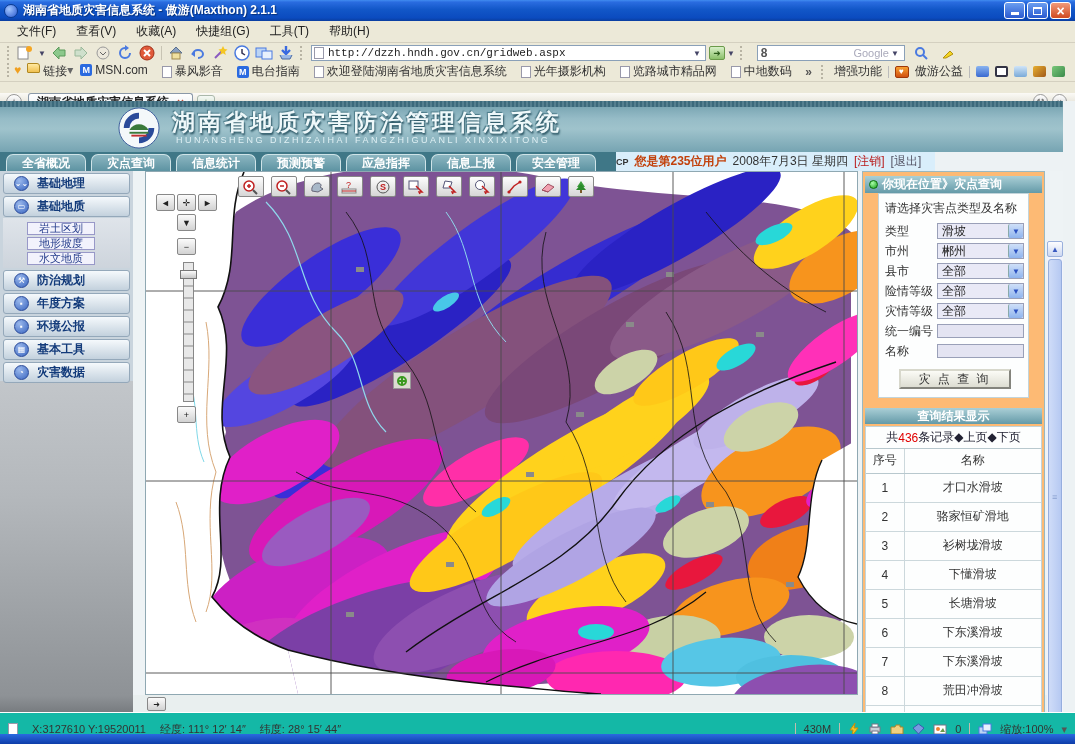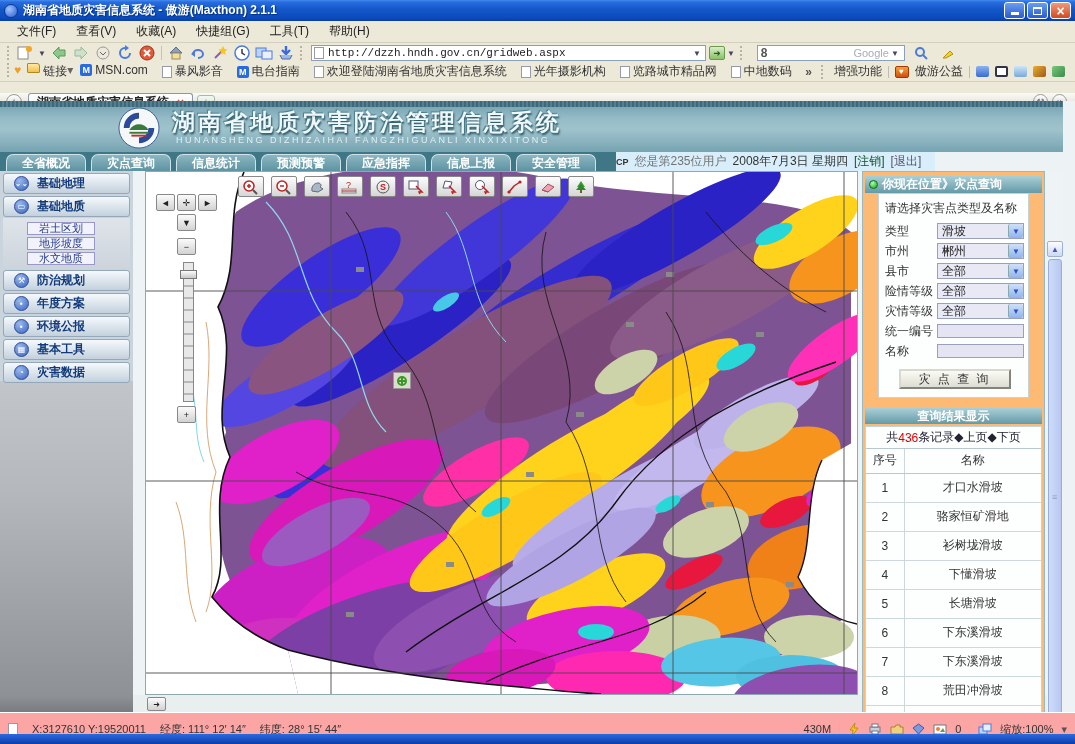--- a/index.html
+++ b/index.html
@@ -101,22 +101,22 @@
 
   
   .nav-row { position:absolute; left:0; top:51px; width:926px; height:19px; background:#3f7787; display:flex;gap:20px; }
   .nav-tabs { display:flex; align-items:flex-end; padding-left:6px; gap:5px; }
   .nav-tab { height:17px; min-width:80px; padding:0 10px; border-radius:7px 7px 0 0;
     background:linear-gradient(180deg,#8cb6c1,#5d93a2); border:1px solid #cfe4e8; border-bottom:none;
     color:#fff; font-weight:bold; font-size:12px; display:flex; align-items:center; justify-content:center; white-space:nowrap; }
   .user-bar { flex:1; background:#d9eefb; display:flex; align-items:center; justify-content:flex-end;
     padding-right:14px; gap:6px; font-size:12px; color:#333; white-space:nowrap; }
   .badge-cp { font-size:9px; font-weight:bold; color:#333; }
-  .visitor { color:#737373; font-weight:normal; }
-  .logout { color:#14532d; }
+  .visitor { color:#c2410c; font-weight:bold; }
+  .logout { color:#b91c1c; }
   .exit { color:#556; }
 
   
   .main { position:absolute; left:0; top:70px; width:1063px; height:541px; background:#eef3f5; }
 
   
   .sidebar { position:absolute; left:0; top:0; width:133px; height:541px;
     background:linear-gradient(180deg,#c9d4dd 0 210px,#c2c6ca 210px,#b4b8bc 60%,#8e9296 97%,#787c80 100%); }
   .sbi { margin:2px 3px 0 3px; height:21px; display:flex; align-items:center; gap:8px; padding-left:10px;
     background:linear-gradient(180deg,#f5f9fc,#c3d1dd); border:1px solid #94a8ba; border-radius:3px;
@@ -181,21 +181,21 @@
 
   
   .pscroll { position:absolute; left:1047px; top:70px; width:16px; height:541px; background:#f2f4fc; }
   .sarrow { position:absolute; left:0; width:16px; height:16px; background:linear-gradient(180deg,#fdfdff,#cdd8f2);
     border:1px solid #9ab0dc; border-radius:2px; color:#3a5ac0; font-size:8px; display:flex; align-items:center; justify-content:center; }
   .sthumb { position:absolute; left:1px; top:18px; width:14px; height:490px; background:linear-gradient(90deg,#cfdcf8,#b6c9f2);
     border:1px solid #96aede; border-radius:3px; }
   .sthumb::after { content:"≡"; position:absolute; left:3px; top:232px; color:#8aa0d0; font-size:9px; }
 
   
-  .statusbar { position:absolute; left:0; top:712px; width:1075px; height:22px; background:#fca5a5;
+  .statusbar { position:absolute; left:0; top:712px; width:1075px; height:22px; background:#14b8a6;
     border-top:1px solid #fff; display:flex; align-items:center; padding:16px 8px; color:#333; font-size:11px; gap:14px; }
   .sb-ic { width:10px; height:12px; background:#fff; border:1px solid #99a; flex:0 0 auto; }
   .sb-right { margin-left:auto; display:flex; align-items:center; gap:8px; }
   .sb-sep { width:1px; height:13px; background:#c0bcae; }
   .zoom-drop::before { content:"▾"; color:#555; }
 
   .bottom-border { position:absolute; left:0; top:734px; width:1075px; height:10px;
     background:linear-gradient(180deg,#2a6be0,#1a4fc0 60%,#0d3da8); }
 </style>
 </head>

